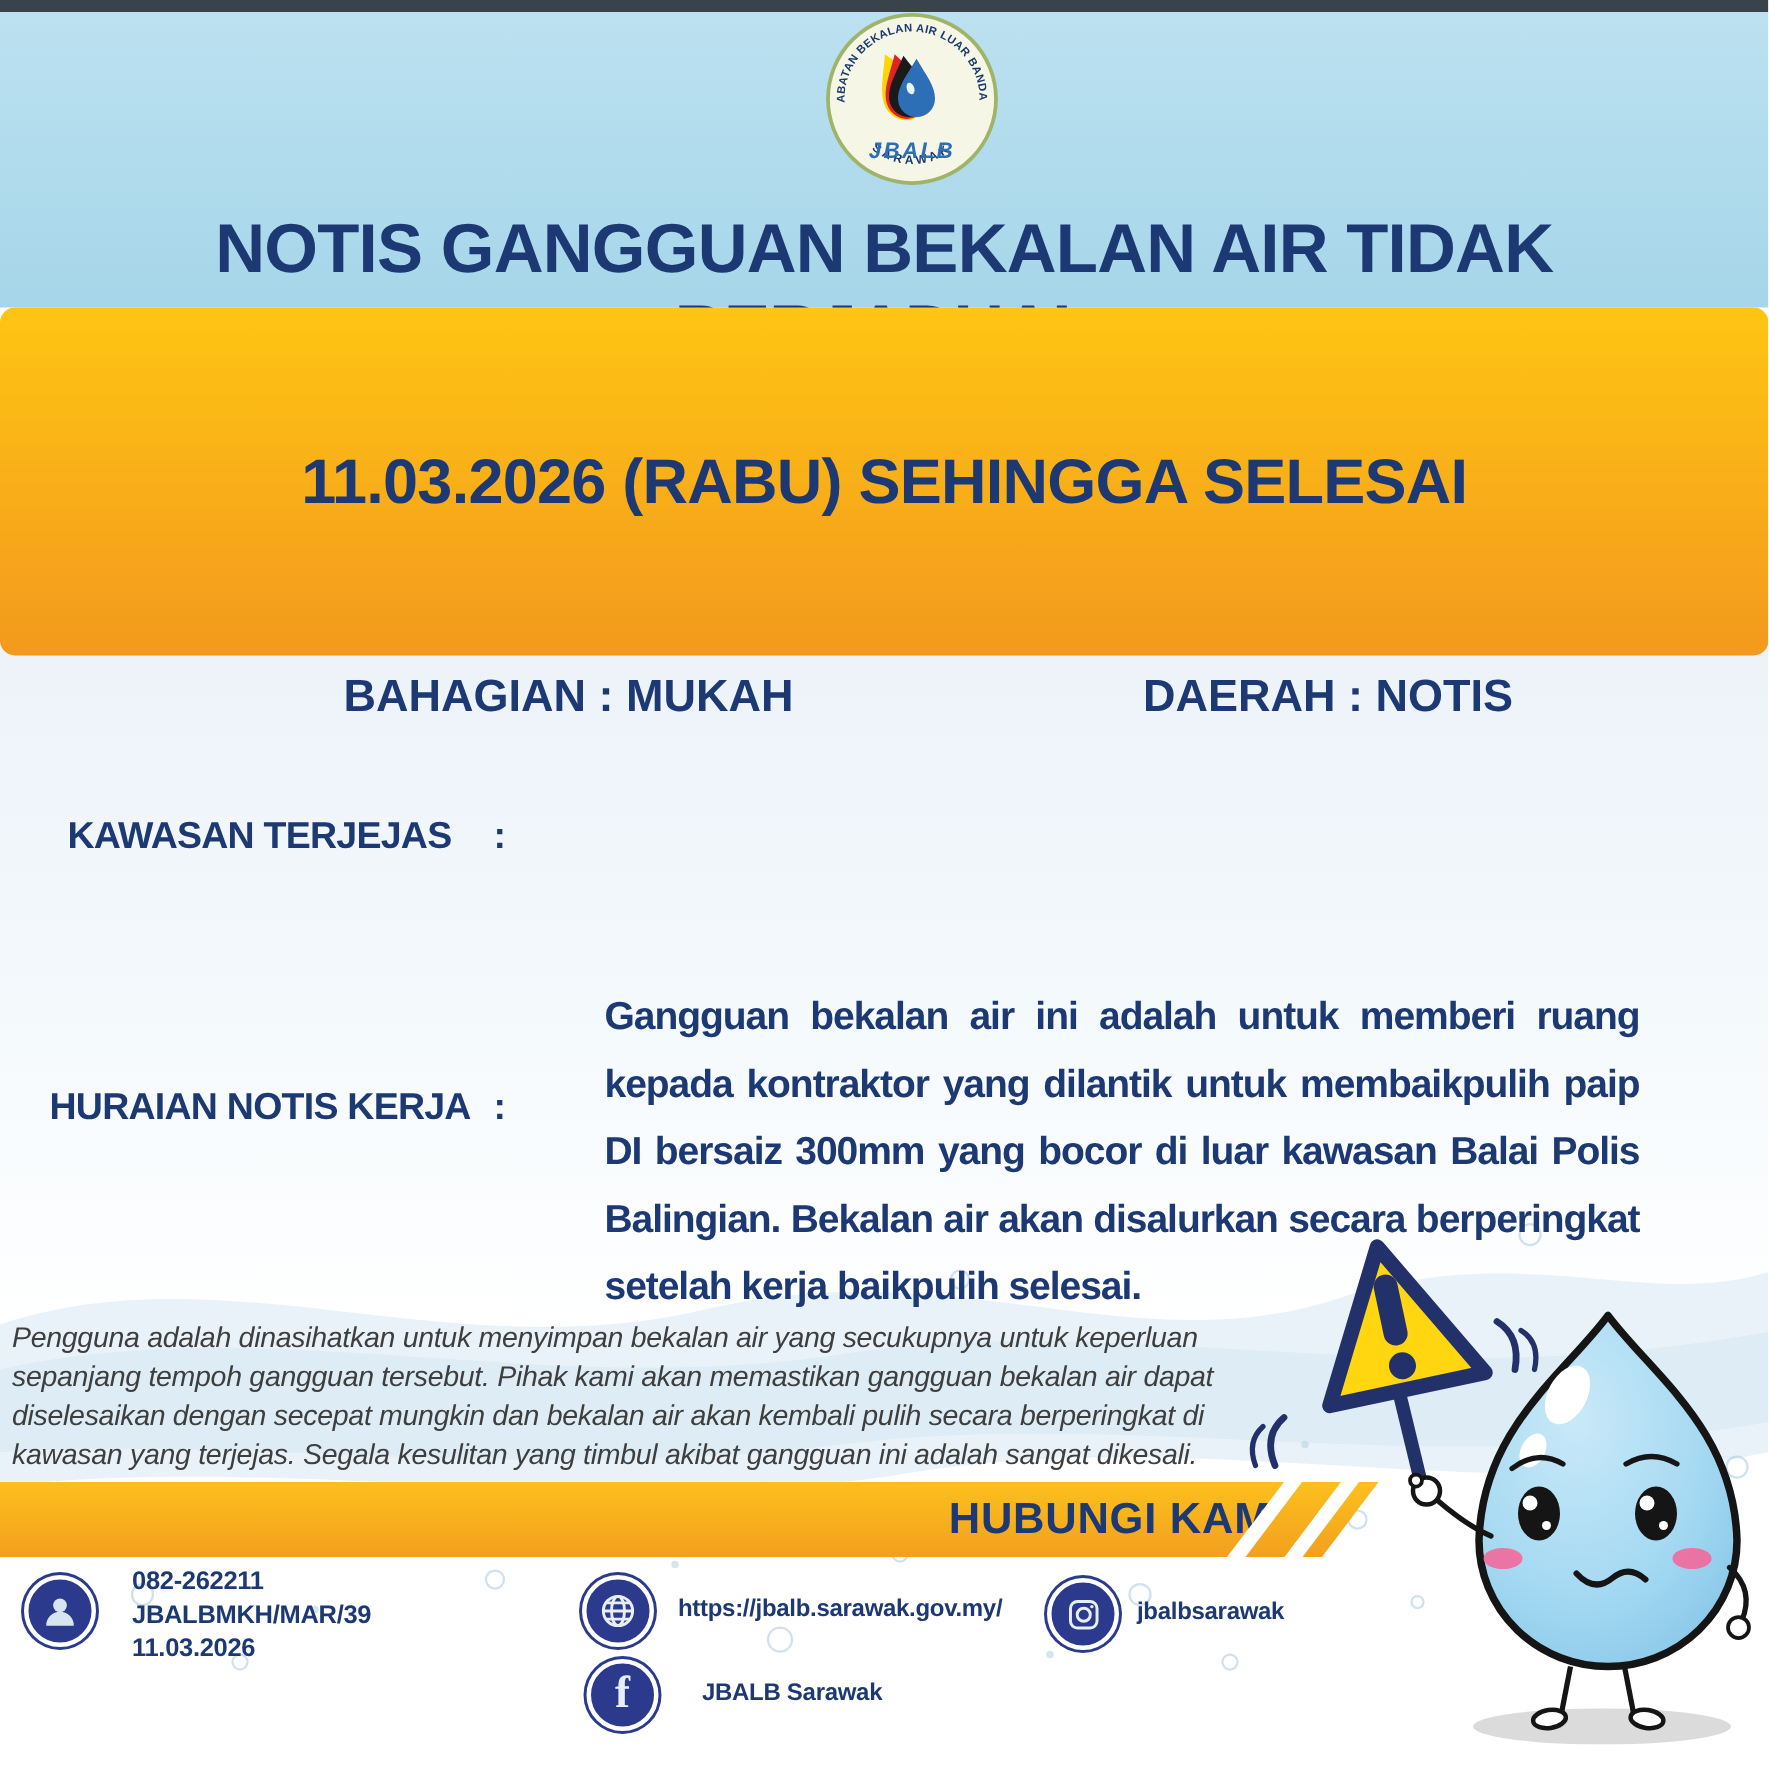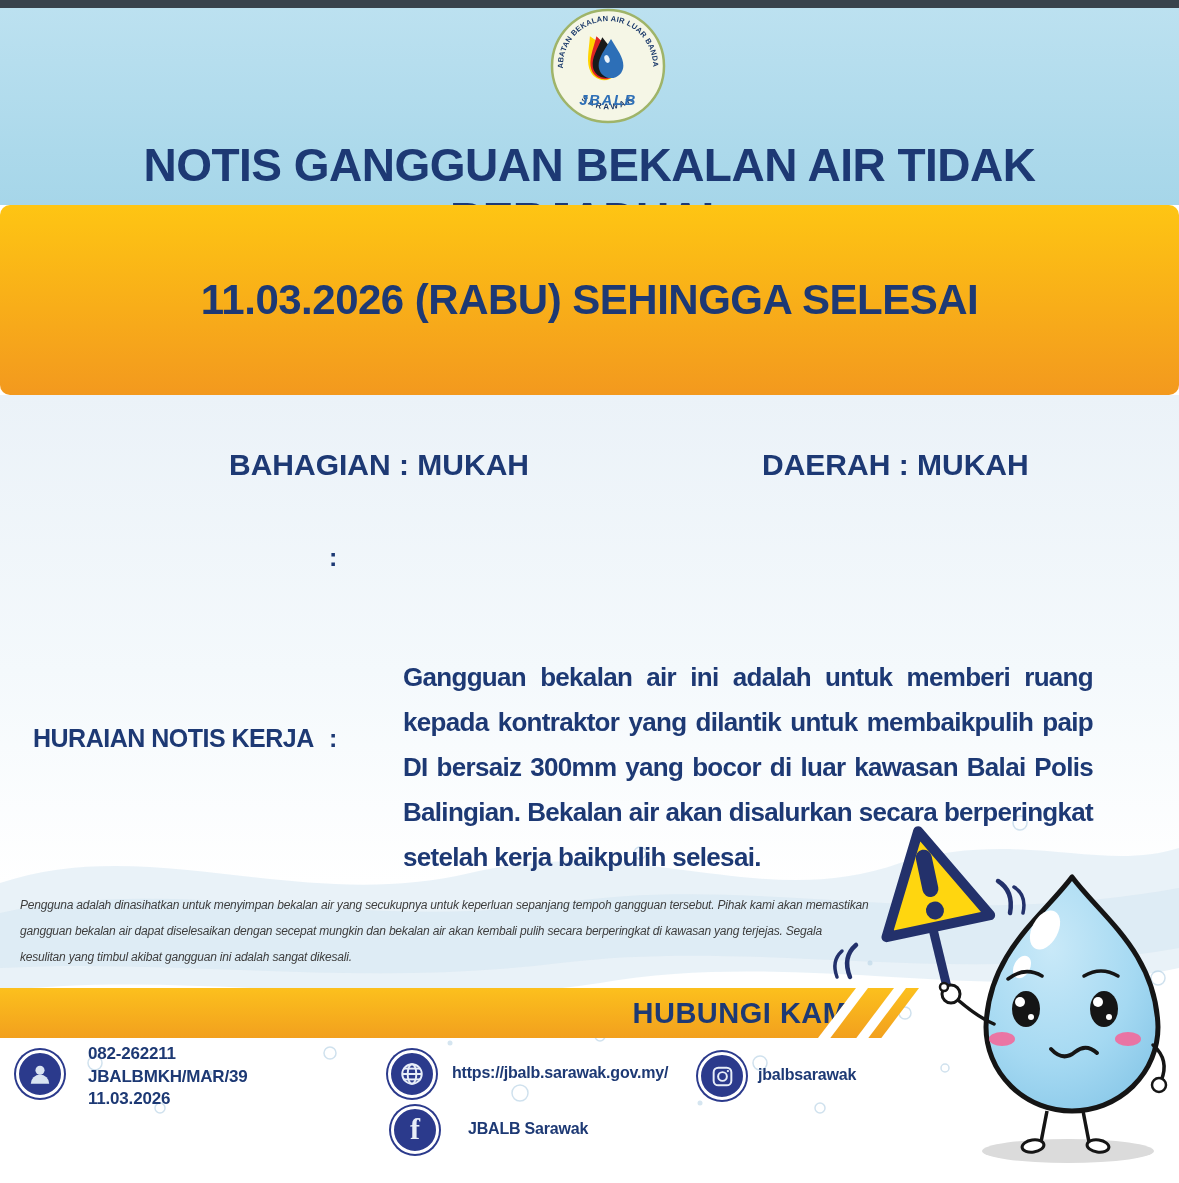--- a/index.html
+++ b/index.html
@@ -7,21 +7,21 @@
         font-family:"Liberation Sans",sans-serif;}
   .abs{position:absolute;}
 
   .top-bar{left:0;top:0;width:1179px;height:8px;background:#39434C;}
   .header-bg{left:0;top:8px;width:1179px;height:197px;
              background:linear-gradient(180deg,#BCE1F0 0%,#A6D6E9 100%);}
   .logo-svg{left:549px;top:6px;width:118px;height:120px;}
   .notice-title{left:0;top:138px;width:1179px;text-align:center;margin:0;
                 font-size:46px;font-weight:bold;color:#1D3974;letter-spacing:-0.5px;}
 
-  .date-banner{left:0;top:205px;width:1179px;height:190px;border-radius:10px;
+  .date-banner{left:0;top:205px;width:1179px;height:232px;border-radius:10px;
                background:linear-gradient(180deg,#FEC513 0%,#F3991E 100%);
                display:flex;align-items:center;justify-content:center;}
   .date-banner span{font-size:42px;font-weight:bold;color:#1D3974;letter-spacing:-0.5px;}
 
   .content-bg{left:0;top:395px;width:1179px;height:788px;
               background:linear-gradient(180deg,#EBF2F8 0%,#F4F9FC 35%,#FFFFFF 62%);}
   .splash-svg{left:0;top:763px;width:1179px;height:420px;}
 
   .navy{color:#1D3974;font-weight:bold;}
   .bahagian-text{left:184px;top:448px;font-size:30px;margin-left:45px;}
@@ -29,21 +29,21 @@
 
   .kawasan-label{left:45px;top:543px;font-size:25px;letter-spacing:-0.5px;}
   .kawasan-colon{left:329px;top:543px;font-size:25px;}
   .kawasan-value{left:403px;top:548px;font-size:21px;letter-spacing:-0.5px;}
 
   .huraian-label{left:33px;top:724px;font-size:25px;letter-spacing:-0.5px;}
   .huraian-colon{left:329px;top:724px;font-size:25px;}
   .huraian-value{left:403px;top:655px;width:690px;font-size:26px;letter-spacing:-0.7px;
                  line-height:45px;text-align:justify;margin:0;}
 
-  .advisory-text{left:8px;top:880px;width:850px;margin:12px;font-size:12px;font-style:italic;
+  .advisory-text{left:8px;top:880px;width:850px;margin:0;font-size:19px;font-style:italic;
                  color:#3E3E3E;line-height:26px;letter-spacing:-0.2px;}
 
   .hubungi-bar{left:0;top:988px;width:856px;height:50px;
                background:linear-gradient(180deg,#FCC01D 0%,#F2A01E 100%);
                clip-path:polygon(0 0,100% 0,calc(100% - 38px) 100%,0 100%);
                display:flex;align-items:center;justify-content:flex-end;}
   .hubungi-bar span{font-size:29px;font-weight:bold;color:#1D3974;letter-spacing:0.5px;}
   .stripe{top:988px;height:50px;background:linear-gradient(180deg,#FCC01D 0%,#F2A01E 100%);
           transform:skewX(-37deg);transform-origin:top left;}
   .stripe.s1{left:868px;width:26px;}
@@ -122,22 +122,23 @@
     <text x="59" y="98" text-anchor="middle" font-size="15" font-weight="bold" font-style="italic" fill="#2D6FB7" letter-spacing="1.5">JBALB</text>
   </svg>
 
   <h1 class="abs notice-title">NOTIS GANGGUAN BEKALAN AIR TIDAK BERJADUAL</h1>
 
   <div class="abs date-banner">
     <span>11.03.2026 (RABU) SEHINGGA SELESAI</span>
   </div>
 
   <div class="abs navy bahagian-text">BAHAGIAN : MUKAH</div>
-  <div class="abs navy daerah-text">DAERAH : MUKAH</div>
-
+  <div class="abs navy daerah-text">DAERAH : NOTIS</div>
+
+  <div class="abs navy kawasan-label">KAWASAN TERJEJAS</div>
   <div class="abs navy kawasan-colon">:</div>
 
   <div class="abs navy huraian-label">HURAIAN NOTIS KERJA</div>
   <div class="abs navy huraian-colon">:</div>
   <p class="abs navy huraian-value">Gangguan bekalan air ini adalah untuk memberi ruang kepada kontraktor yang dilantik untuk membaikpulih paip DI bersaiz 300mm yang bocor di luar kawasan Balai Polis Balingian. Bekalan air akan disalurkan secara berperingkat setelah kerja baikpulih selesai.</p>
 
   <p class="abs advisory-text">Pengguna adalah dinasihatkan untuk menyimpan bekalan air yang secukupnya untuk keperluan sepanjang tempoh gangguan tersebut. Pihak kami akan memastikan gangguan bekalan air dapat diselesaikan dengan secepat mungkin dan bekalan air akan kembali pulih secara berperingkat di kawasan yang terjejas. Segala kesulitan yang timbul akibat gangguan ini adalah sangat dikesali.</p>
 
   <div class="abs hubungi-bar">
     <span>HUBUNGI KAMI</span>

